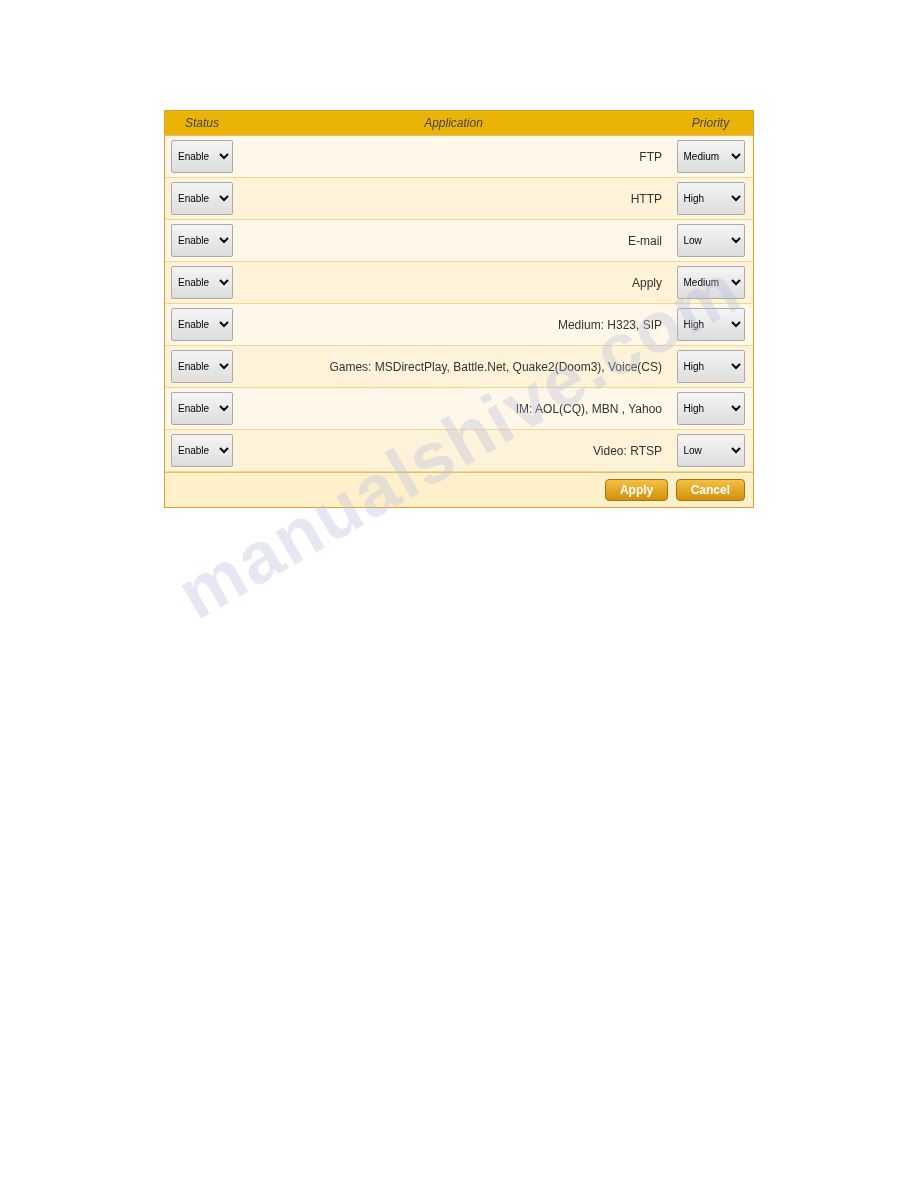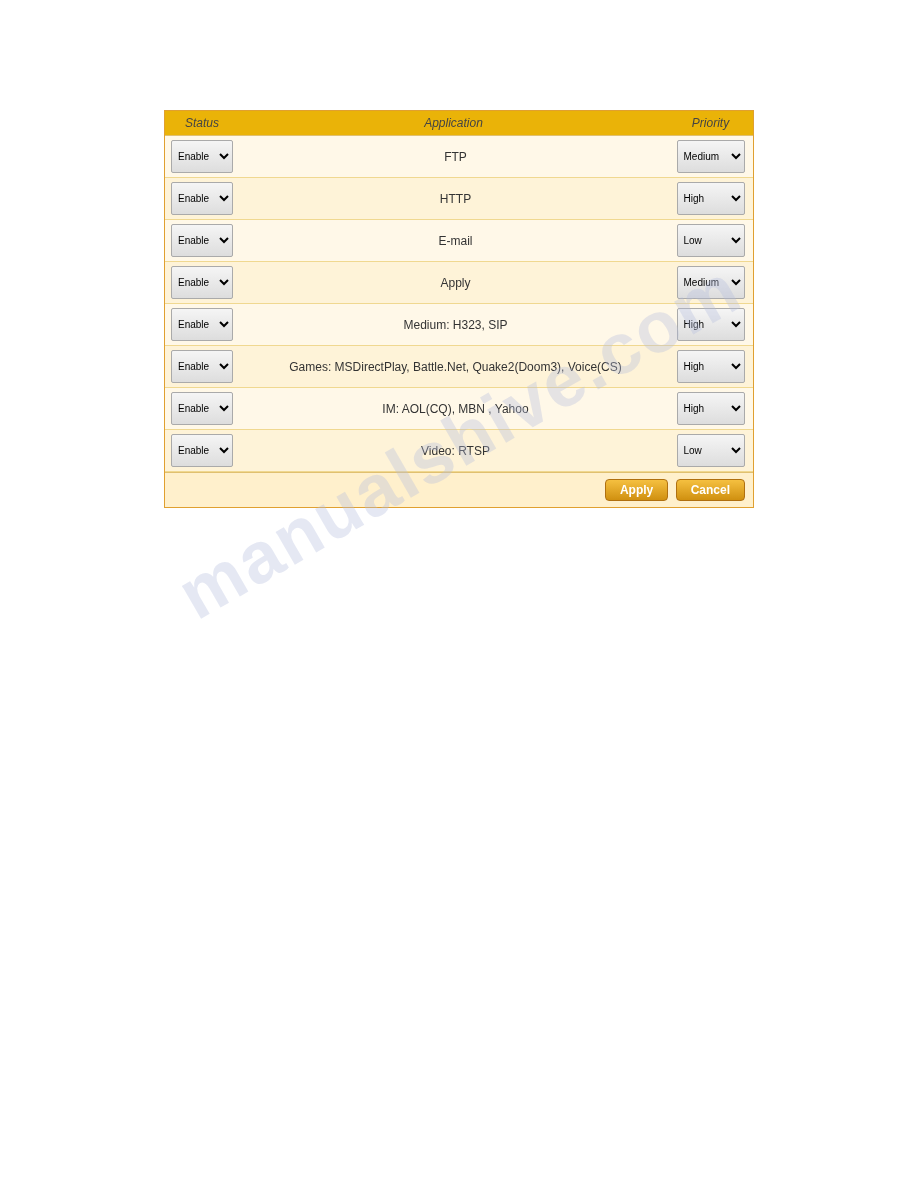--- a/index.html
+++ b/index.html
@@ -102,21 +102,21 @@
       vertical-align: middle;
       border-bottom: 1px solid #f0d890;
     }
 
     .panel-table tbody td.status-cell {
       text-align: center;
       width: 70px;
     }
 
     .panel-table tbody td.desc-cell {
-      text-align: center;
+      text-align: right;
       padding-left: 10px;
     }
 
     .panel-table tbody td.priority-cell {
       text-align: center;
       width: 85px;
     }
 
     .status-select,
     .priority-select {

